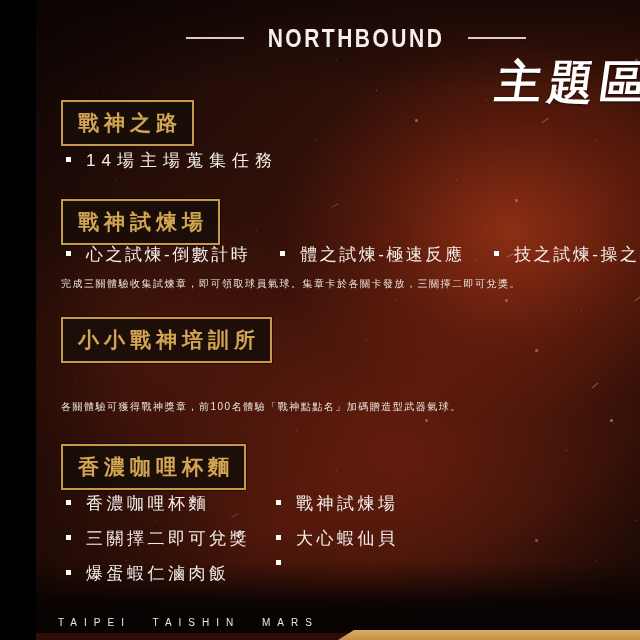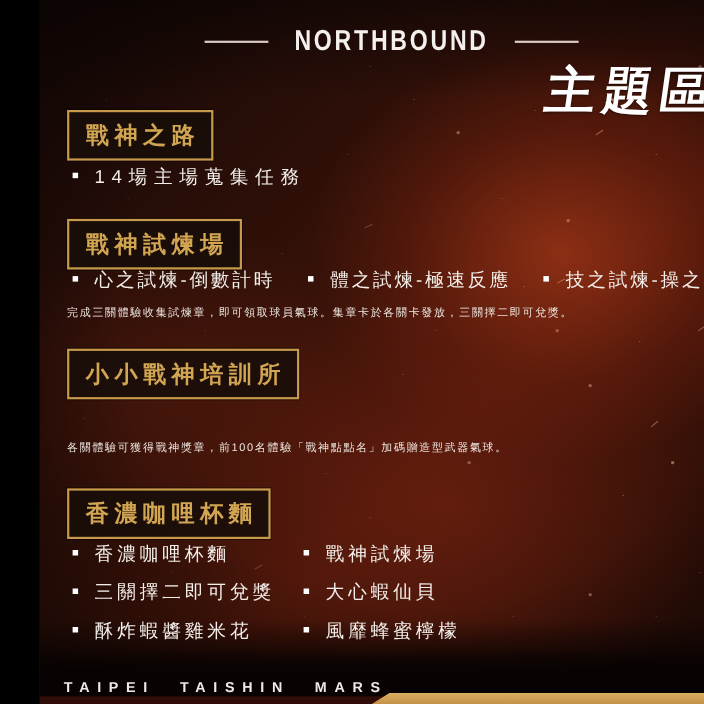--- a/index.html
+++ b/index.html
@@ -78,21 +78,21 @@
   .s2-note{top:277px;}
   .s3-items{position:absolute;left:30px;top:365px;display:grid;grid-template-columns:200px 196px auto;letter-spacing:4px;}
   .s3-items .item{letter-spacing:4px;}
   .s3-note{top:400px;}
   .s4-grid{position:absolute;left:30px;top:492px;display:grid;grid-auto-flow:column;
     grid-template-rows:repeat(3,35px);grid-template-columns:210px 196px auto;align-items:start;}
 
   .bottom-band{position:absolute;left:0;bottom:0;width:100%;height:50px;
     background:linear-gradient(to bottom, rgba(0,0,0,0), rgba(8,3,2,.9) 45%);}
   .bottom-red{position:absolute;left:0;bottom:0;width:100%;height:7px;background:#380f08;opacity:.85;}
-  .team-name{position:absolute;left:22px;top:617px;color:#efe9e4;font-size:13px;font-weight:bold;
+  .team-name{position:absolute;left:22px;top:617px;color:#efe9e4;font-size:10px;font-weight:normal;
     letter-spacing:7px;word-spacing:12px;}
   .gold-bar{position:absolute;right:0;bottom:0;width:338px;height:10px;
     background:linear-gradient(#dcae60,#c2924a);
     clip-path:polygon(16px 0,100% 0,100% 100%,0 100%);}
 </style>
 </head>
 <body>
 
 <div class="stage">
   <div class="stars"></div>
@@ -143,33 +143,32 @@
     <div class="item">
       <span class="sq"></span>
       <span>香濃咖哩杯麵</span>
     </div>
     <div class="item">
       <span class="sq"></span>
       <span>三關擇二即可兌獎</span>
     </div>
     <div class="item">
       <span class="sq"></span>
-      <span>酥炸蝦醬雞米花</span>
+      <span>爆蛋蝦仁滷肉飯</span>
     </div>
     <div class="item">
       <span class="sq"></span>
       <span>戰神試煉場</span>
     </div>
     <div class="item">
       <span class="sq"></span>
       <span>大心蝦仙貝</span>
     </div>
     <div class="item">
       <span class="sq"></span>
-      <span>風靡蜂蜜檸檬</span>
     </div>
   </div>
 
   <div class="bottom-band"></div>
   <div class="bottom-red"></div>
   <div class="team-name">TAIPEI TAISHIN MARS</div>
   <div class="gold-bar"></div>
 </div>
 
 </body></html>

